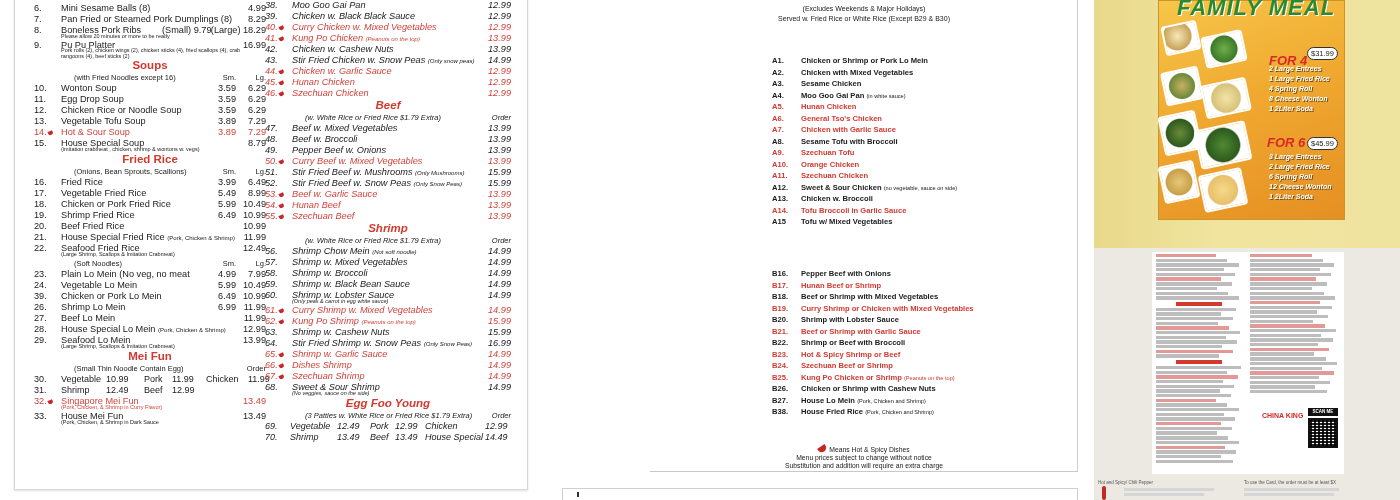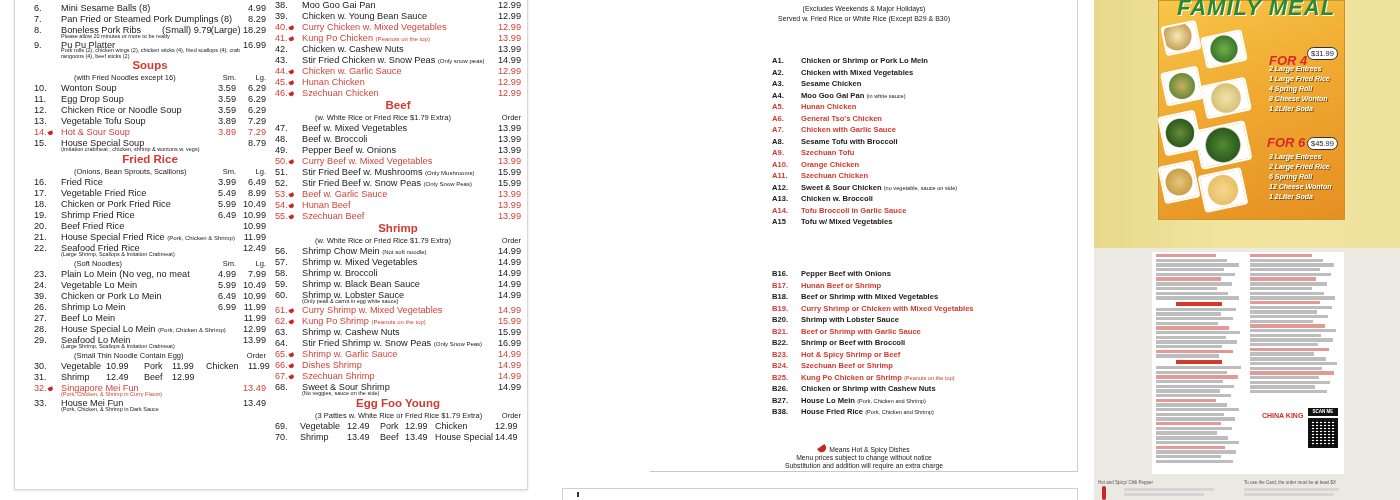--- a/index.html
+++ b/index.html
@@ -4,21 +4,21 @@
   <style>
     * { box-sizing: border-box; margin: 0; padding: 0; }
     html, body { width: 1400px; height: 500px; overflow: hidden; background: #ffffff; font-family: "Liberation Sans", sans-serif; color: #1a1a1a; }
     .page { position: relative; width: 1400px; height: 500px; }
 
     
     .panel1 { position: absolute; left: 0; top: 0; width: 530px; height: 500px; background: #fff; }
     .panel1 .frame { position: absolute; left: 14px; top: -10px; width: 514px; height: 500px; border: 1px solid #d8d8d8; border-top: none; background: #fff; box-shadow: 0 1px 2px rgba(0,0,0,.12); }
     .col { position: absolute; top: 0; }
     .col-a { left: 34px; width: 232px; }
-    .col-b { left: 275px; width: 246px; }
+    .col-b { left: 265px; width: 246px; font-style: italic; }
 
     .row { position: relative; height: 11px; font-size: 9.2px; line-height: 11px; white-space: nowrap; }
     .row .num { position: absolute; left: 0; width: 24px; }
     .row .name { position: absolute; left: 27px; }
     .row .sm { position: absolute; right: 30px; text-align: right; }
     .row .lg { position: absolute; right: 0; text-align: right; }
     .row .sub { font-size: 6px; }
     .row.spicy { color: #d2433a; }
     .row.spicy .num::after { content: ""; display: inline-block; width: 5px; height: 4px; margin-left: 1px; background: #c62828; border-radius: 0 0 4px 4px; transform: rotate(-25deg); }
     .row.two { height: 15px; }
@@ -236,20 +236,21 @@
           <span class="num">28.</span>
           <span class="name"><span>House Special Lo Mein</span> <span class="sub">(Pork, Chicken &amp; Shrimp)</span></span>
           <span class="lg">12.99</span>
         </div>
         <div class="row two">
           <span class="num">29.</span>
           <span class="name"><span>Seafood Lo Mein</span></span>
           <span class="lg">13.99</span>
           <span class="note">(Large Shrimp, Scallops &amp; Imitation Crabmeat)</span>
         </div>
+        <div class="sec-title">Mei Fun</div>
         <div class="sec-sub">
           <span class="center">(Small Thin Noodle Contain Egg)</span>
           <span class="h2">Order</span>
         </div>
         <div class="combo">
           <span style="left: 0px;">30.</span>
           <span style="left: 27px;">Vegetable</span>
           <span style="left: 72px;">10.99</span>
           <span style="left: 110px;">Pork</span>
           <span style="left: 138px;">11.99</span>
@@ -278,21 +279,21 @@
       </div>
 
     <div class="col col-b" id="colB">
         <div class="row">
           <span class="num">38.</span>
           <span class="name"><span>Moo Goo Gai Pan</span></span>
           <span class="lg">12.99</span>
         </div>
         <div class="row">
           <span class="num">39.</span>
-          <span class="name"><span>Chicken w. Young Bean Sauce</span></span>
+          <span class="name"><span>Chicken w. Black Black Sauce</span></span>
           <span class="lg">12.99</span>
         </div>
         <div class="row spicy">
           <span class="num">40.</span>
           <span class="name"><span>Curry Chicken w. Mixed Vegetables</span></span>
           <span class="lg">12.99</span>
         </div>
         <div class="row spicy">
           <span class="num">41.</span>
           <span class="name"><span>Kung Po Chicken</span> <span class="sub">(Peanuts on the top)</span></span>

